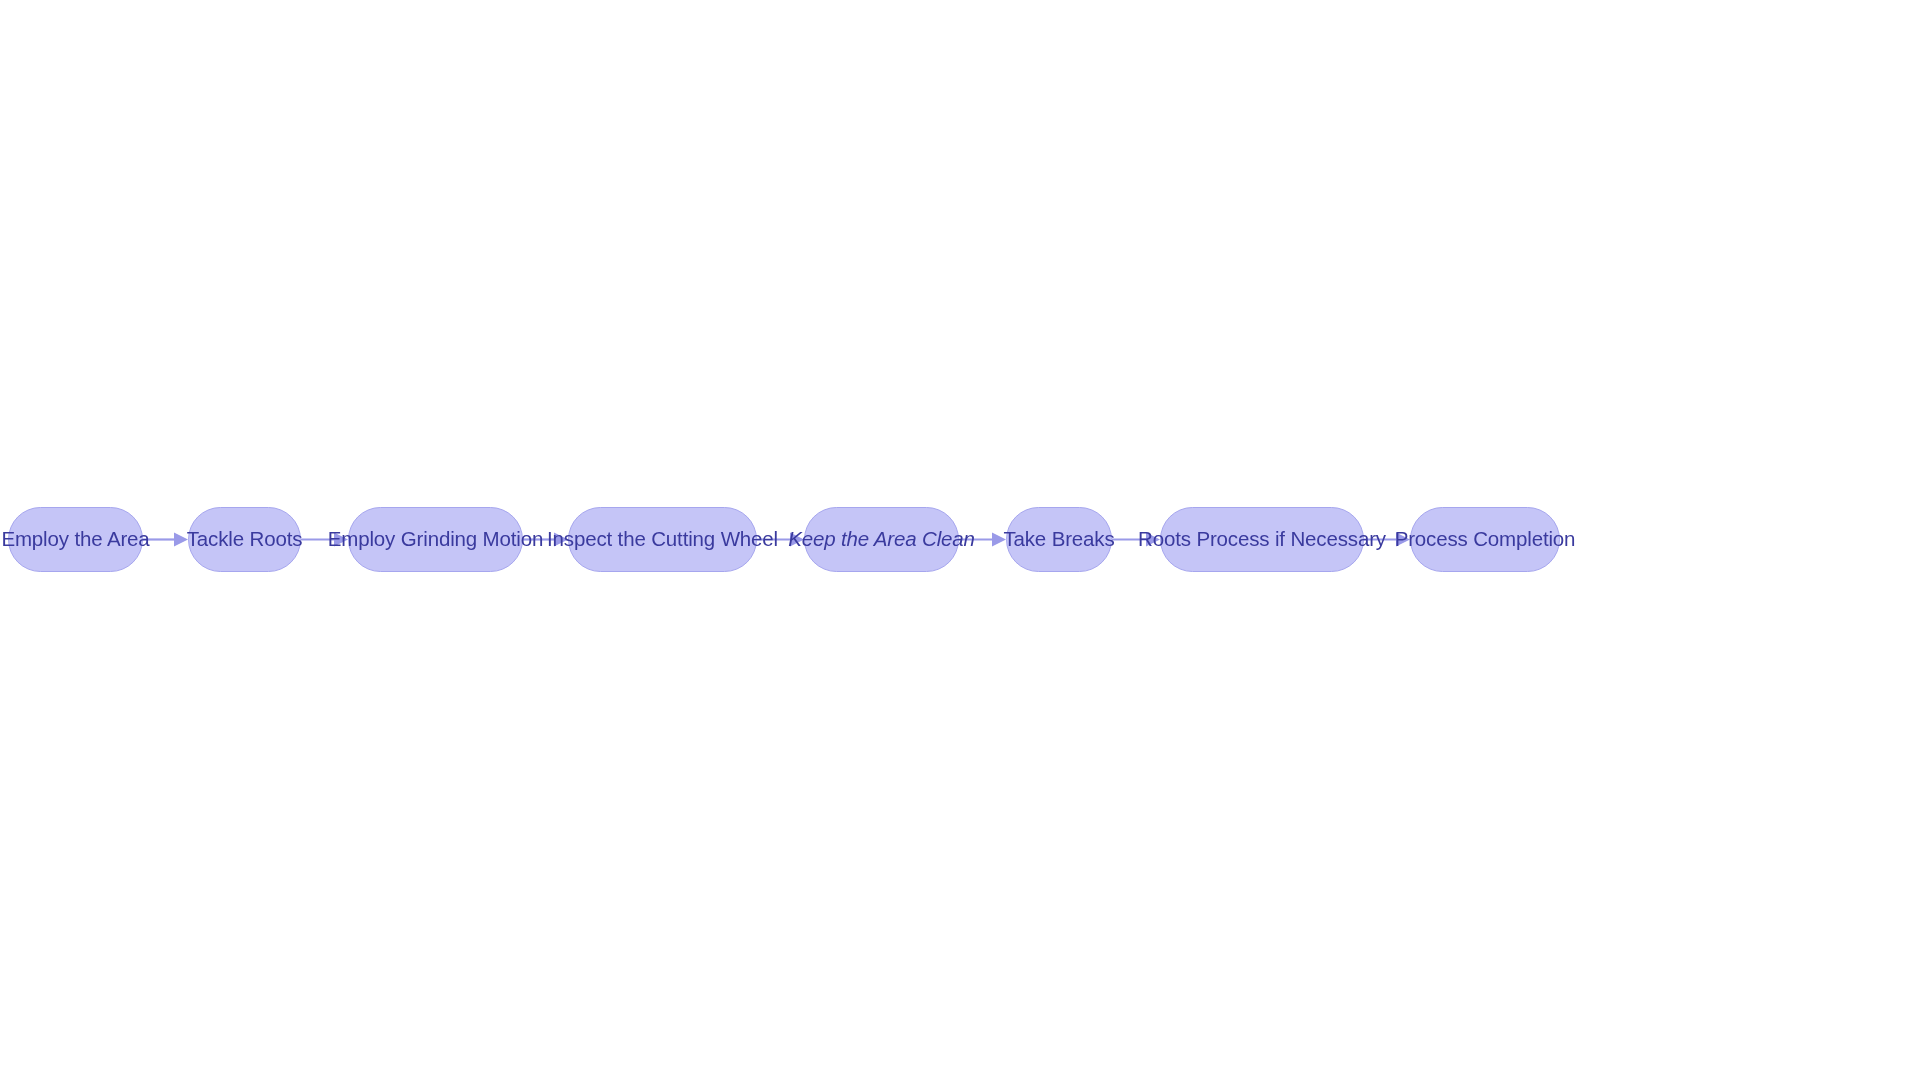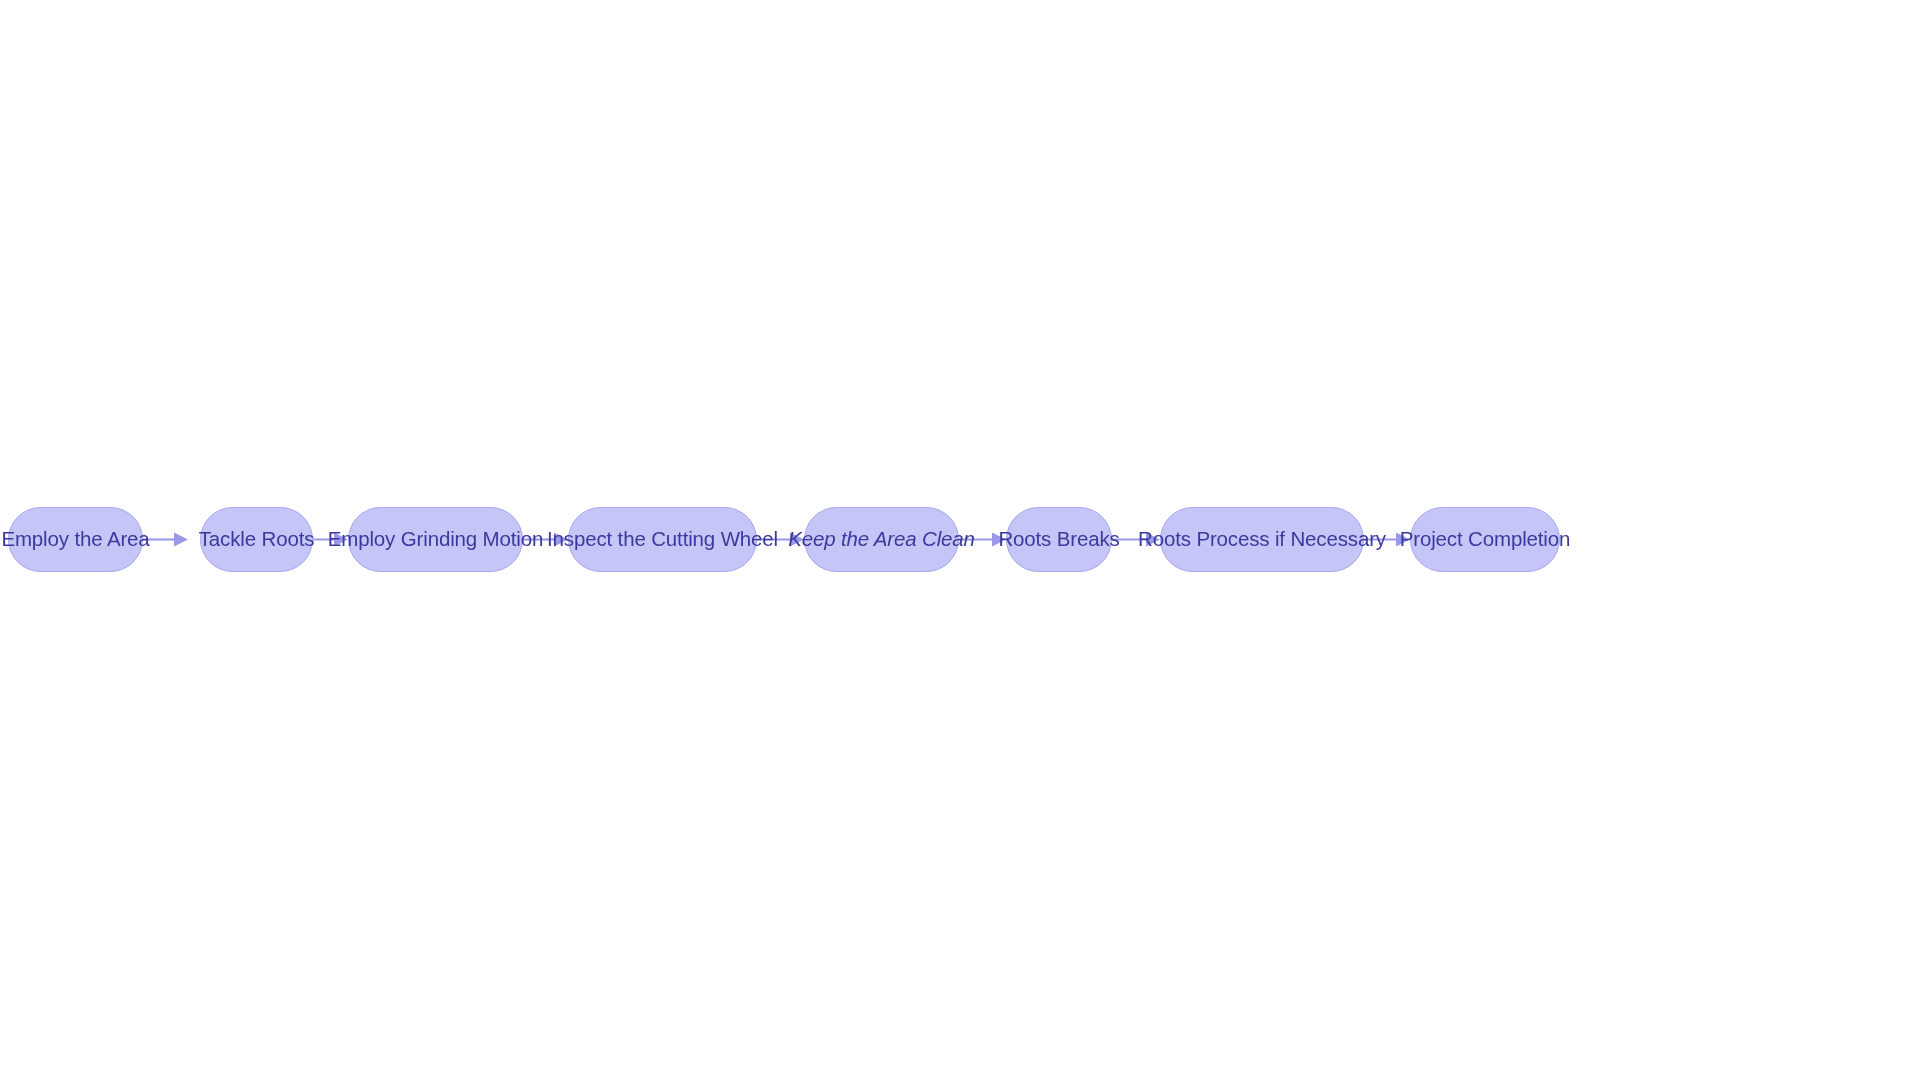--- a/index.html
+++ b/index.html
@@ -119,42 +119,42 @@
       <svg width="46" height="65" viewBox="0 0 46 65" aria-hidden="true">
         <line x1="0" y1="32.5" x2="33" y2="32.5" stroke="#9a9ae8" stroke-width="2.2"></line>
         <polygon points="32,25.5 46,32.5 32,39.5" fill="#9a9ae8"></polygon>
       </svg>
     </div>
 
     <div class="node" style="left:8px; width:135px;">
       <span class="node-label">Employ the Area</span>
     </div>
 
-    <div class="node" style="left:200px; width:113px;">
+    <div class="node" style="left:188px; width:113px;">
       <span class="node-label">Tackle Roots</span>
     </div>
 
     <div class="node" style="left:568px; width:189px;">
       <span class="node-label">Inspect the Cutting Wheel</span>
     </div>
 
     <div class="node" style="left:348px; width:175px;">
       <span class="node-label">Employ Grinding Motion</span>
     </div>
 
     <div class="node" style="left:804px; width:155px;font-style:italic;">
       <span class="node-label">Keep the Area Clean</span>
     </div>
 
     <div class="node" style="left:1006px; width:106px;">
-      <span class="node-label">Roots Breaks</span>
+      <span class="node-label">Take Breaks</span>
     </div>
 
     <div class="node" style="left:1160px; width:204px;">
       <span class="node-label">Roots Process if Necessary</span>
     </div>
 
     <div class="node" style="left:1410px; width:150px;">
-      <span class="node-label">Project Completion</span>
+      <span class="node-label">Process Completion</span>
     </div>
 
   </div>
 </div>
 
 </body></html>

